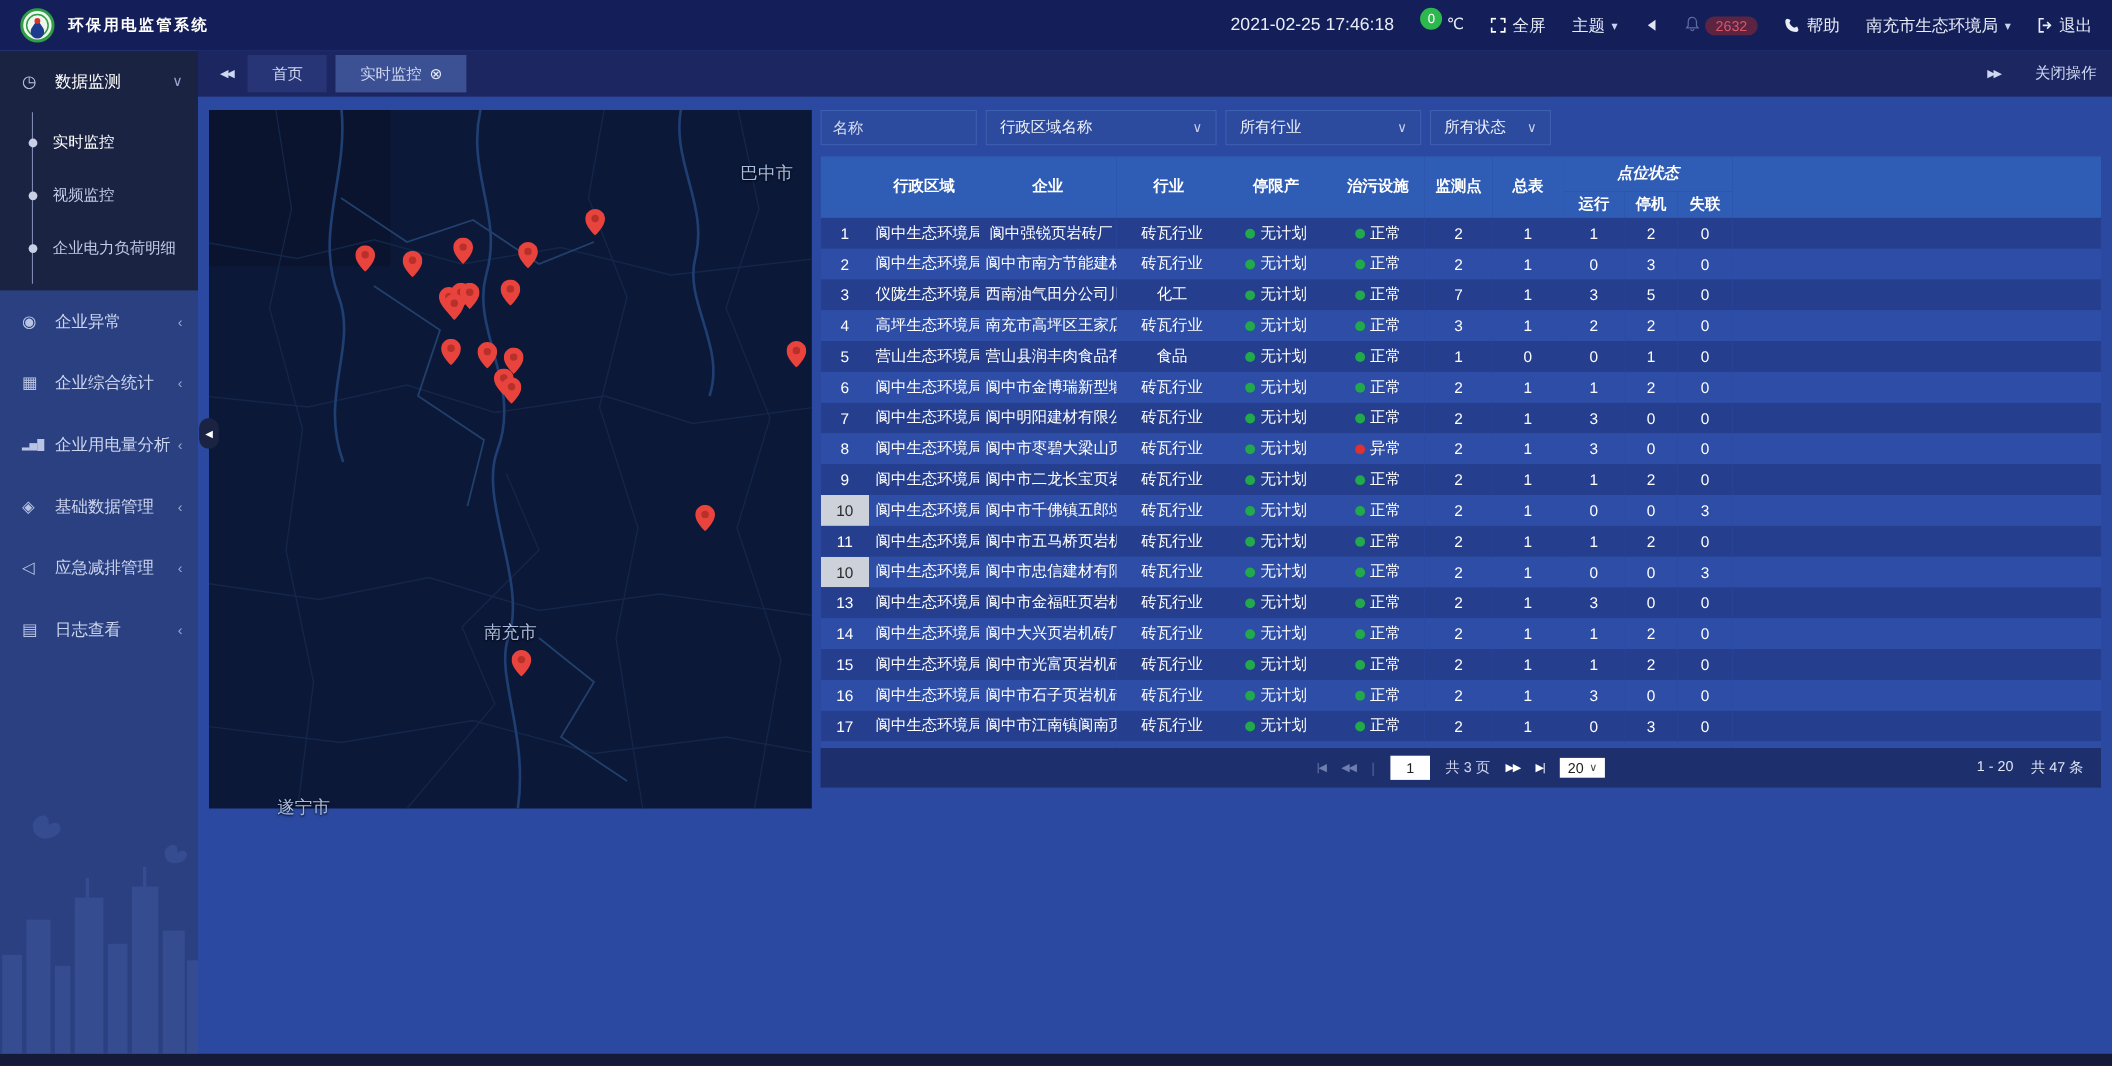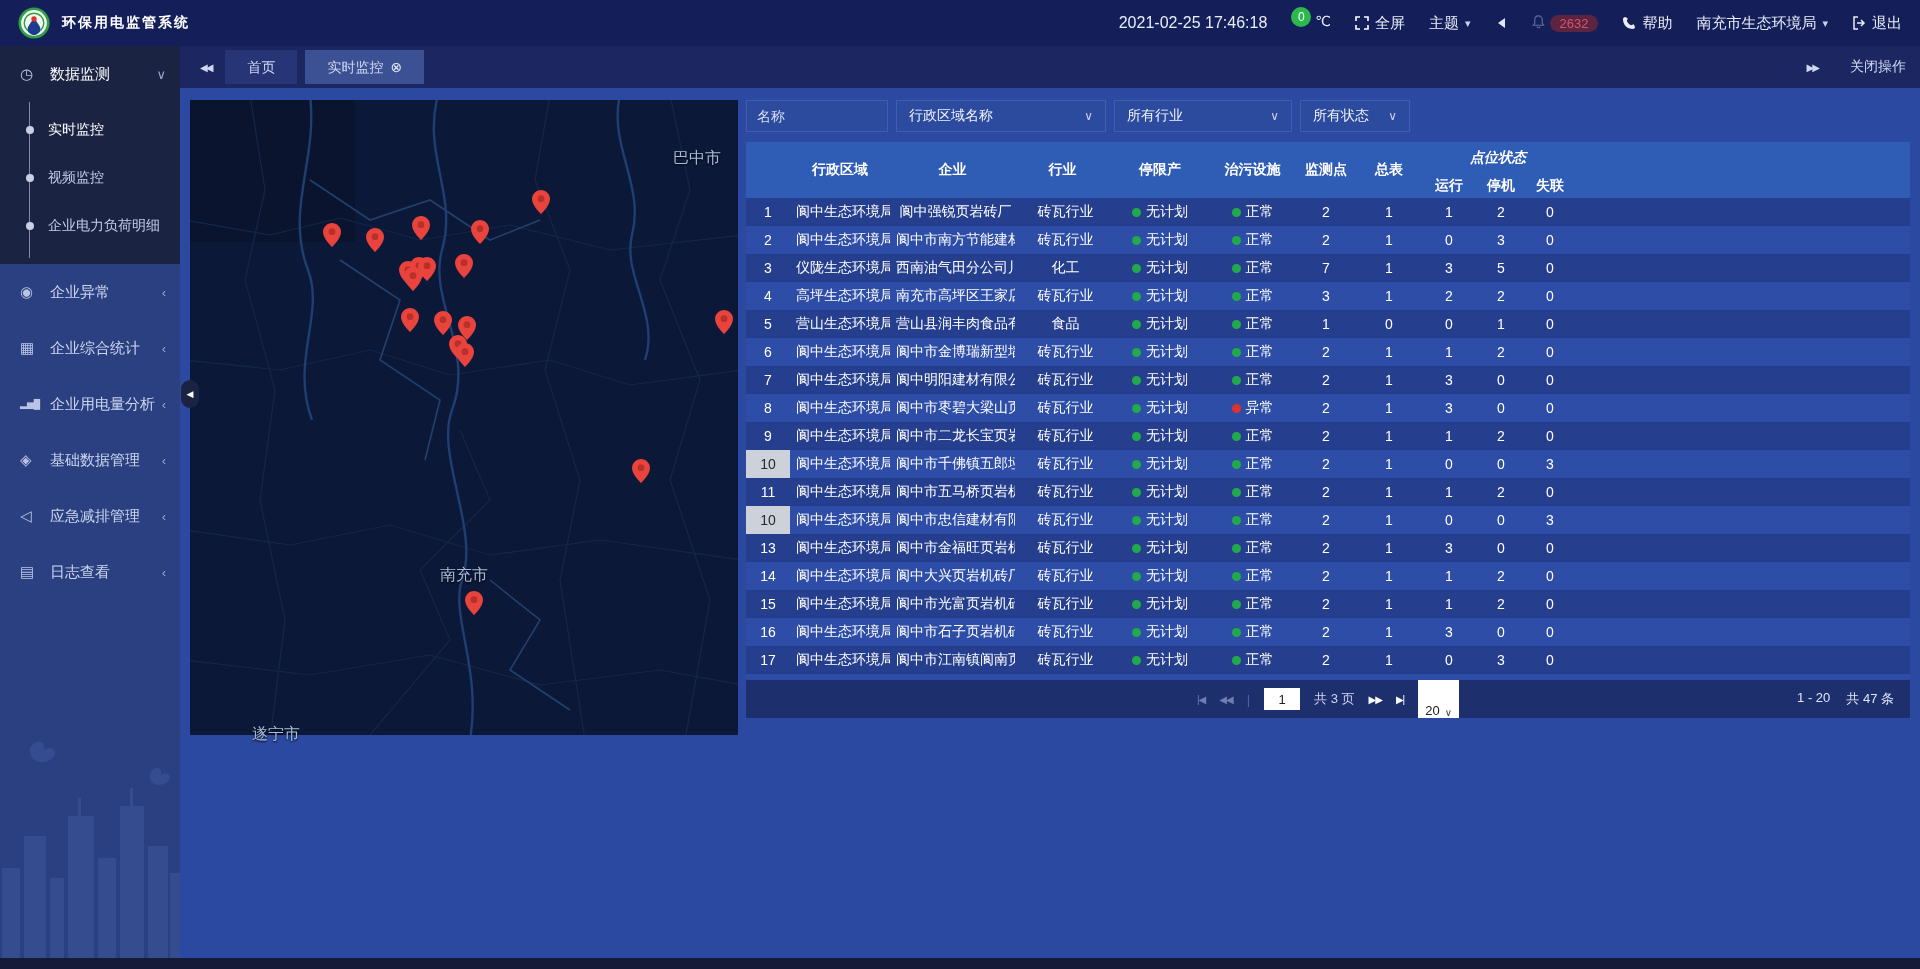--- a/index.html
+++ b/index.html
@@ -90,21 +90,21 @@
   td.num.hl { background:#ccd1da; color:#2a2a2a; }
   .sdot { display:inline-block; width:9px; height:9px; border-radius:50%; margin-right:5px; vertical-align:middle; }
 
   .pagination { flex:0 0 36px; background:#1e2f6e; display:flex; align-items:center; justify-content:center;
                 position:relative; font-size:13px; color:#cdd6f0; }
   .pg-center { display:flex; align-items:center; gap:14px; }
   .pg-btn { font-size:10px; letter-spacing:-1px; cursor:pointer; color:#fff; }
   .pg-btn.disabled { color:#6f7daf; cursor:default; }
   .pg-divider { color:#55639a; }
   .pg-input { width:36px; height:22px; background:#fff; border:none; color:#222; text-align:center; font-size:13px; }
-  .pg-size { background:#fff; color:#222; height:38px; display:flex; align-items:flex-end; padding:0 7px; gap:5px; cursor:pointer; }
+  .pg-size { background:#fff; color:#222; height:18px; display:flex; align-items:center; padding:0 7px; gap:5px; cursor:pointer; }
   .pg-size .caret { color:#444; font-size:10px; }
   .pg-right { position:absolute; right:16px; display:flex; gap:16px; color:#dfe6f7; }
 
   .footer-strip { flex:0 0 11px; background:#141a38; }
 </style>
 </head>
 <body>
 
 <div class="app">
 

